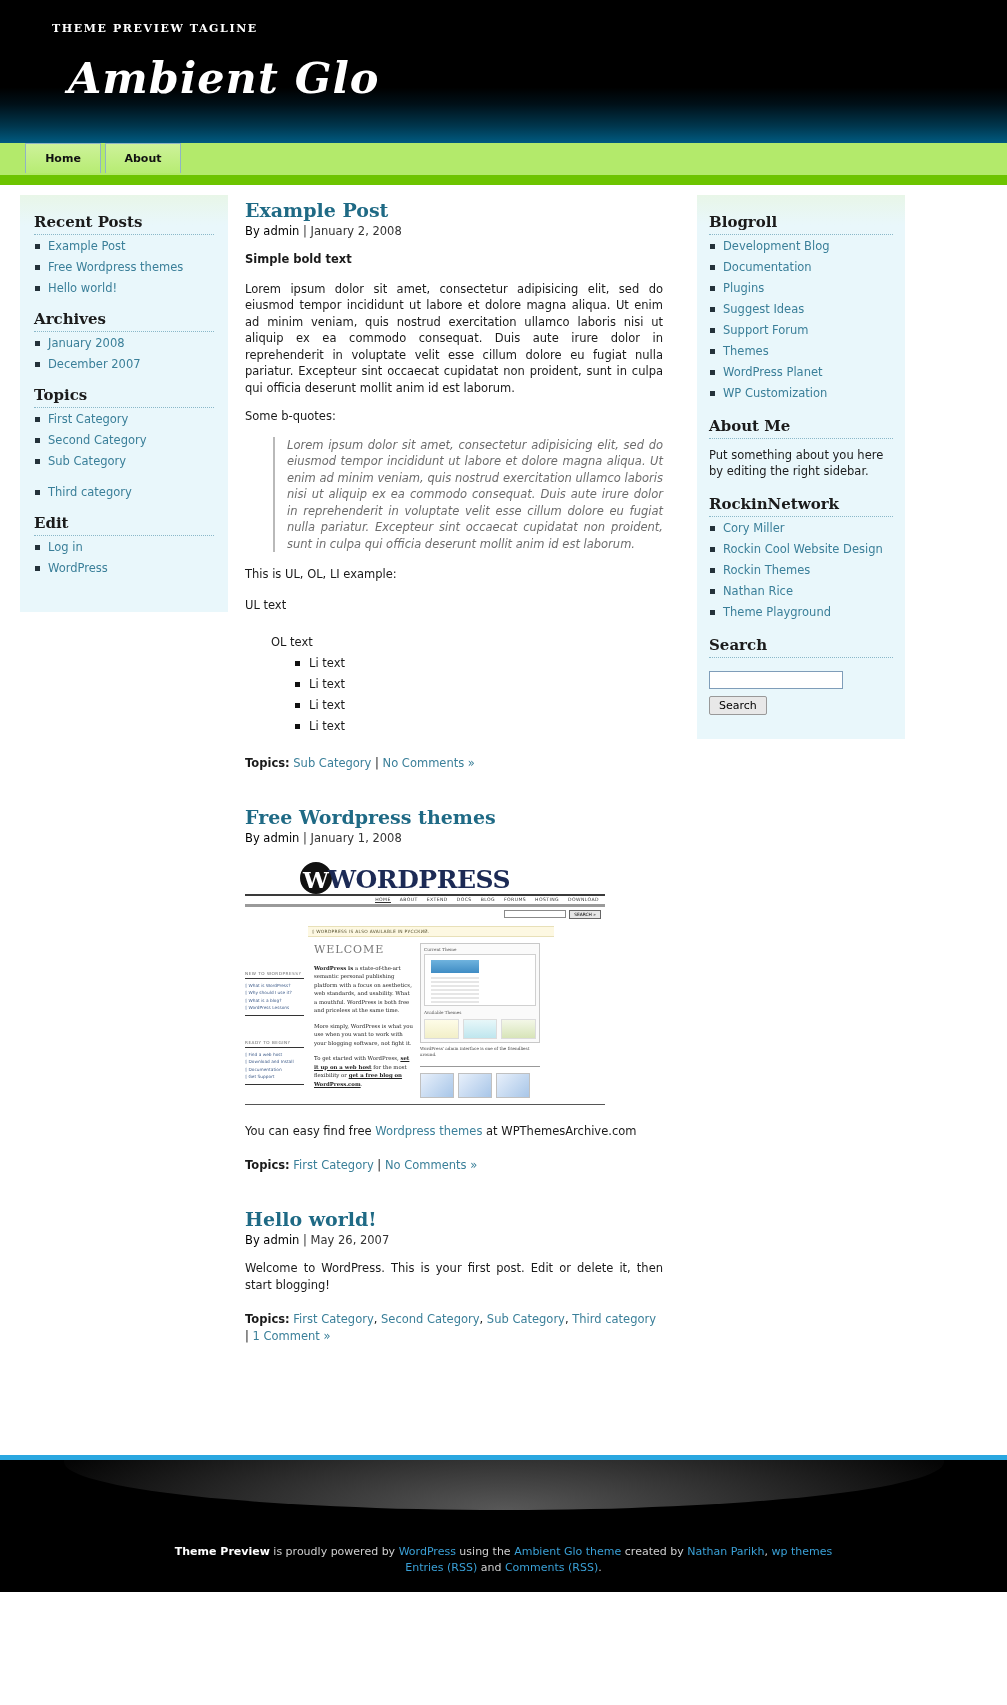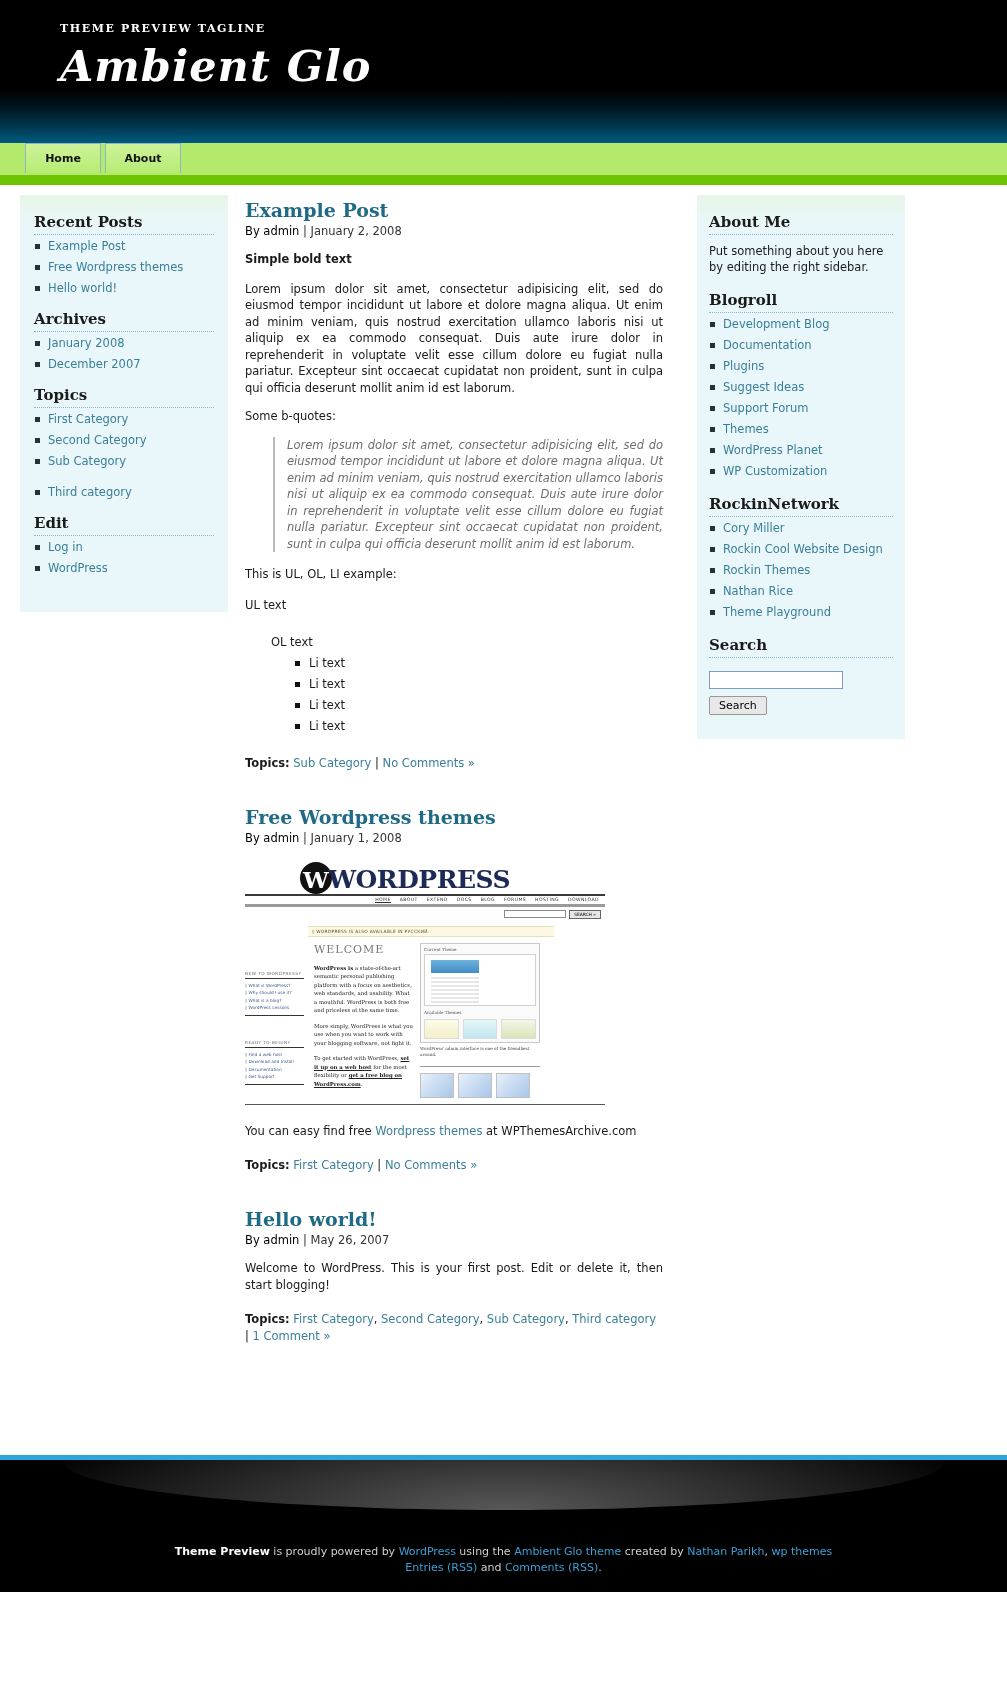--- a/index.html
+++ b/index.html
@@ -20,40 +20,40 @@
   }
   #header-gradient {
     position: absolute;
     left: 0; top: 0; width: 1007px; height: 168px;
     background: linear-gradient(to bottom,
       #000000 0%, #000000 52%, #001018 62%,
       #00364d 75%, #00618a 87%, #0a82b4 95%, #12678a 100%);
   }
   #branding {
     position: absolute;
-    left: 60px; top: 22px;
+    left: 52px; top: 22px;
     z-index: 4;
   }
   #tagline {
     font-family: "DejaVu Serif", "Liberation Serif", serif;
     font-size: 11px;
     font-weight: bold;
     letter-spacing: 1.6px;
     color: #ffffff;
     text-transform: uppercase;
     margin: 0 0 4px 0;
     line-height: 14px;
   }
   #site-title {
     font-family: "DejaVu Serif", "Liberation Serif", serif;
     font-size: 43px;
     font-style: italic;
     font-weight: bold;
     color: #ffffff;
-    margin: 0;
+    margin: 16px;
     line-height: 52px;
     letter-spacing: 1px;
   }
 
   
   #nav-strip {
     position: absolute;
     left: 0; top: 143px;
     width: 1007px; height: 32px;
     background: #b3ea6b;
@@ -587,39 +587,39 @@
         <span>|</span>
         <a>1 Comment »</a>
       </div>
     </div>
 
   </div>
 
   <div id="sidebar-right">
 
     <div class="widget">
-      <div class="side-h">About Me</div>
-      <p class="about-text">Put something about you here by editing the right sidebar.</p>
-    </div>
-
-    <div class="widget">
       <div class="side-h">Blogroll</div>
       <ul class="side-list">
         <li><a>Development Blog</a></li>
         <li><a>Documentation</a></li>
         <li><a>Plugins</a></li>
         <li><a>Suggest Ideas</a></li>
         <li><a>Support Forum</a></li>
         <li><a>Themes</a></li>
         <li><a>WordPress Planet</a></li>
         <li><a>WP Customization</a></li>
       </ul>
     </div>
 
     <div class="widget">
+      <div class="side-h">About Me</div>
+      <p class="about-text">Put something about you here by editing the right sidebar.</p>
+    </div>
+
+    <div class="widget">
       <div class="side-h">RockinNetwork</div>
       <ul class="side-list">
         <li><a>Cory Miller</a></li>
         <li><a>Rockin Cool Website Design</a></li>
         <li><a>Rockin Themes</a></li>
         <li><a>Nathan Rice</a></li>
         <li><a>Theme Playground</a></li>
       </ul>
     </div>
 

